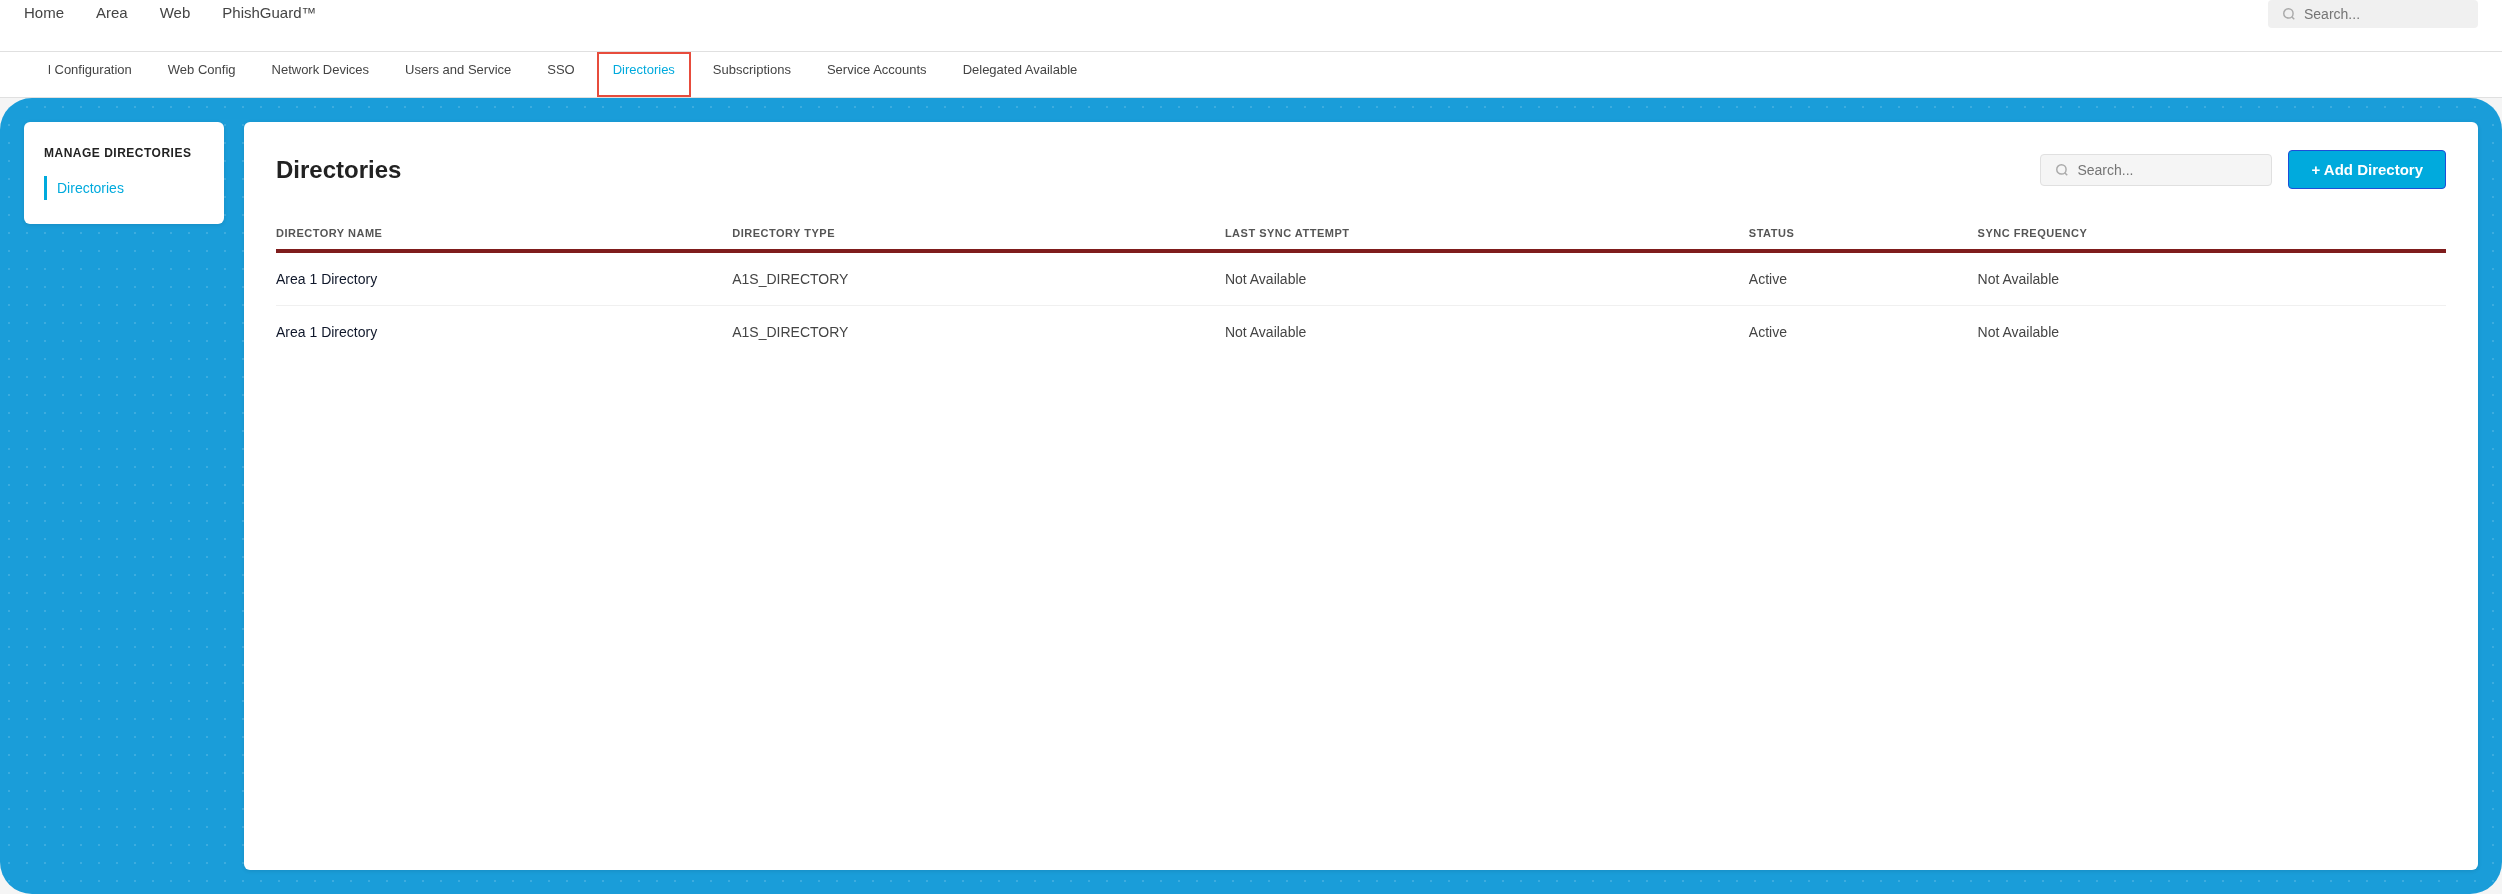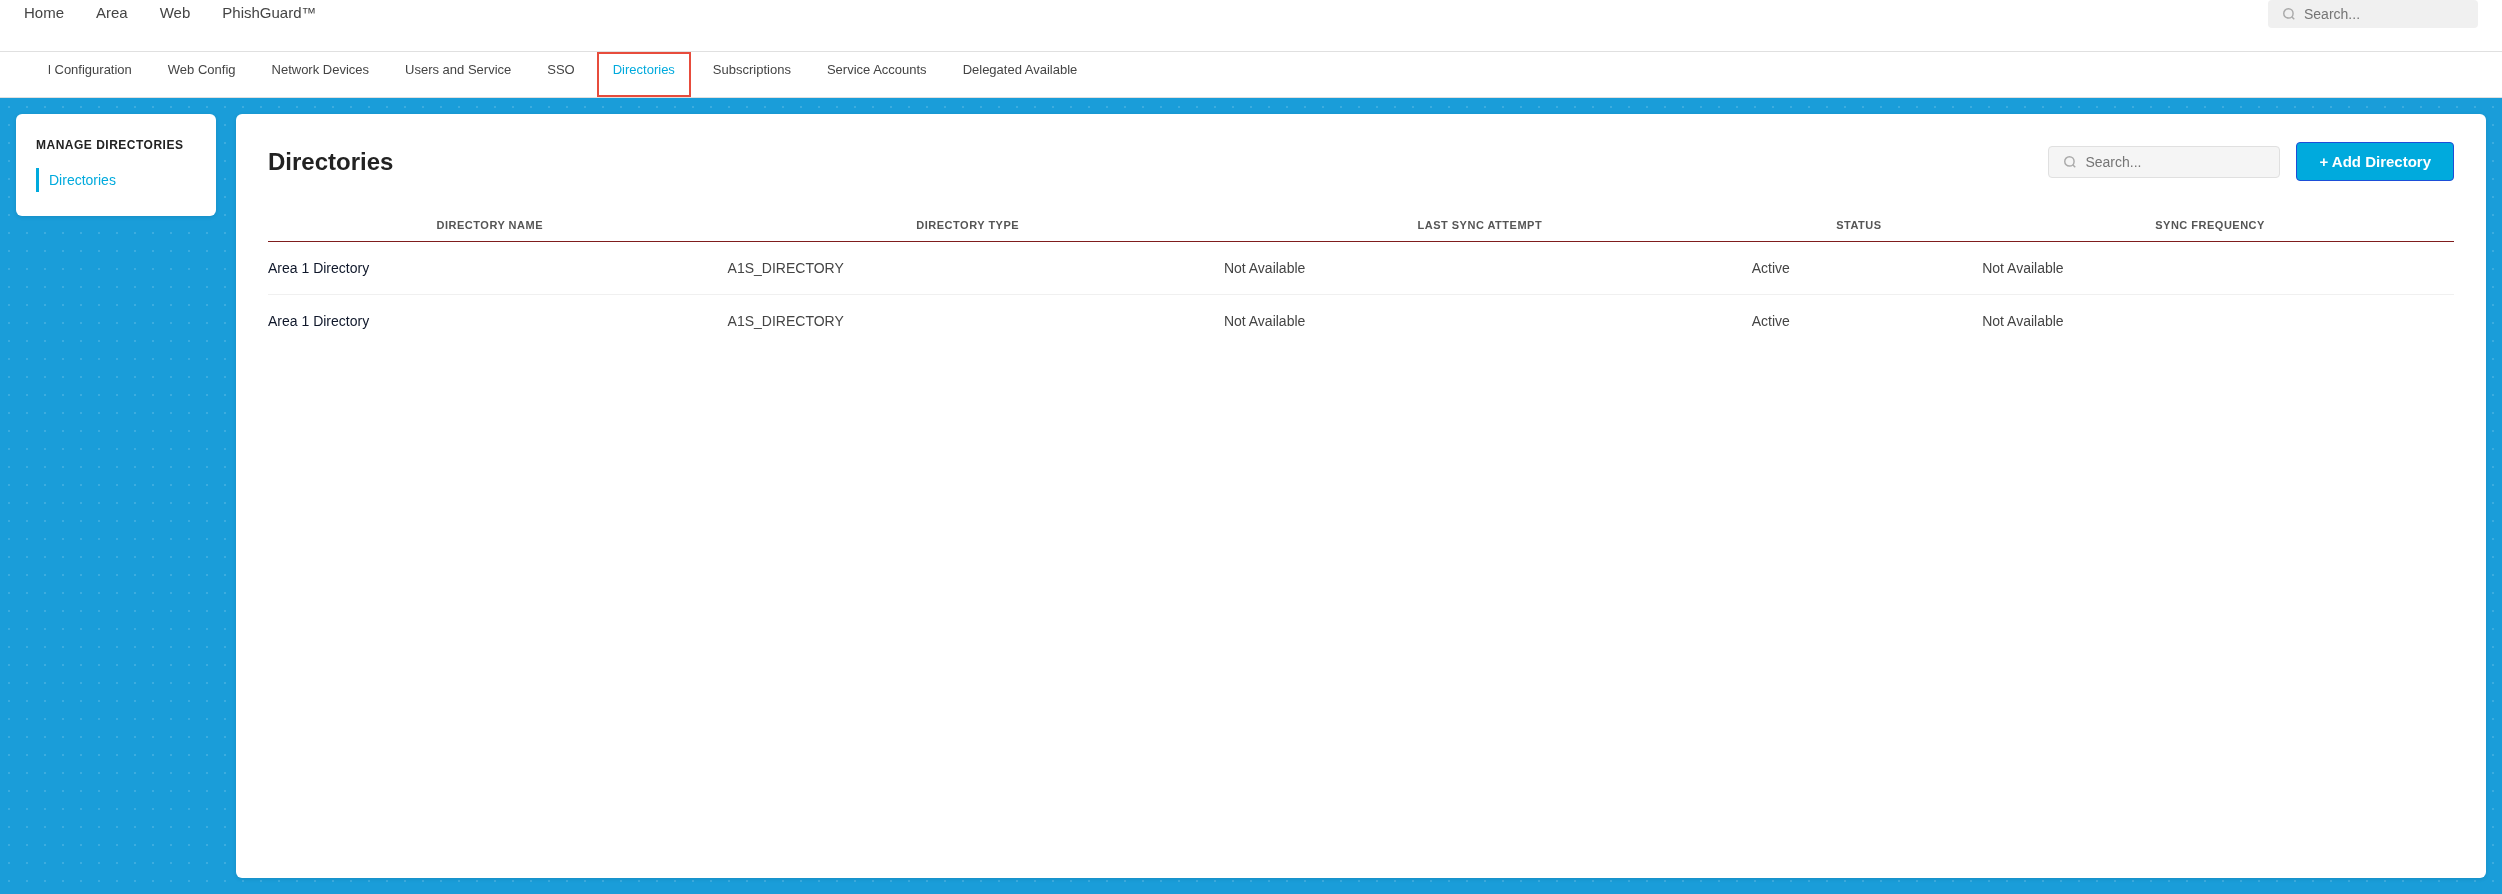--- a/index.html
+++ b/index.html
@@ -65,26 +65,27 @@
     .sub-nav-item.active {
       color: #00aadd;
       border: 2px solid #e74c3c;
       padding: 8px 14px;
       margin: 0 2px;
     }
 
     
     .main-area {
       display: flex;
-      padding: 16px;
+      padding: 24px;
       gap: 20px;
       min-height: calc(100vh - 98px);
       background: #1a9dd9;
       background-image: radial-gradient(circle, rgba(255,255,255,0.15) 1px, transparent 1px);
       background-size: 18px 18px;
+      border-radius: 32px;
     }
 
     
     .sidebar {
       background: #fff;
       border-radius: 6px;
       padding: 24px 20px;
       min-width: 200px;
       max-width: 220px;
       height: fit-content;
@@ -166,25 +167,25 @@
 
     
     .dir-table {
       width: 100%;
       border-collapse: collapse;
     }
     .dir-table thead tr th {
       font-size: 11px;
       font-weight: 700;
       color: #555;
-      text-align: center;
+      text-align: left;
       padding: 10px 16px 10px 0;
       letter-spacing: 0.5px;
       text-transform: uppercase;
-      border-bottom: 1px solid #7f1d1d;
+      border-bottom: 4px solid #7f1d1d;
     }
     .dir-table tbody tr td {
       padding: 18px 16px 18px 0;
       font-size: 14px;
       color: #444;
       border-bottom: 1px solid #f0f0f0;
       vertical-align: middle;
     }
     .dir-table tbody tr:last-child td {
       border-bottom: none;

